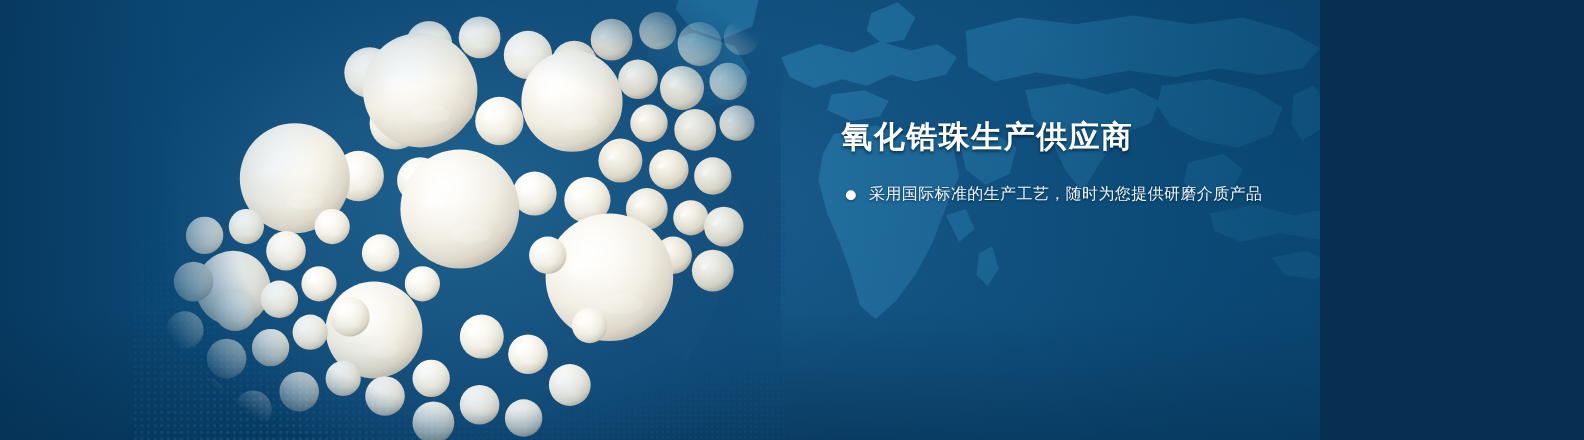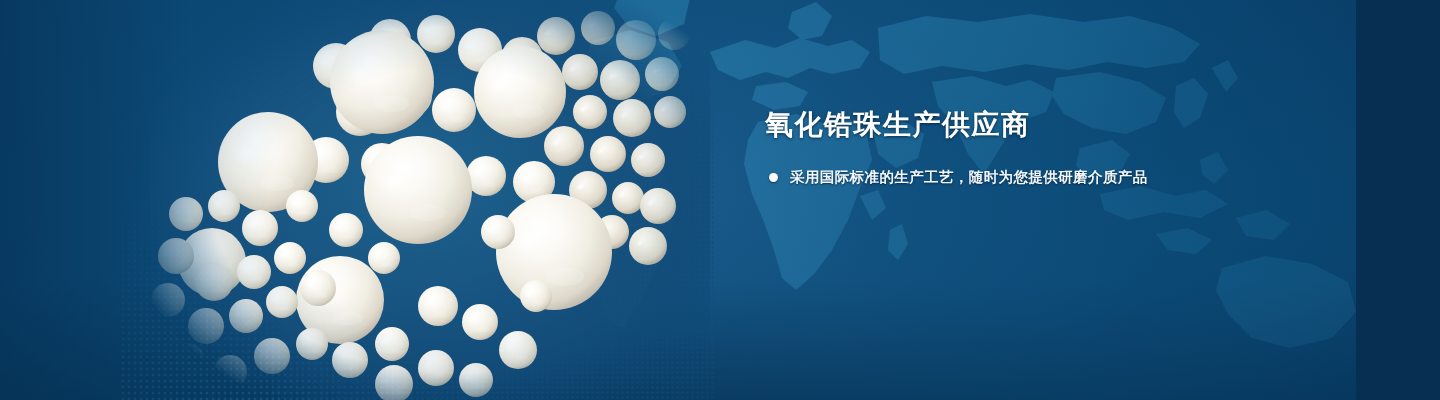--- a/index.html
+++ b/index.html
@@ -2,21 +2,21 @@
 <html><head>
 <meta charset="utf-8">
 <style>
   html, body {
     margin: 0;
     padding: 0;
     background: #062f52;
   }
   .banner {
     position: relative;
-    width: 1356px;
+    width: 1200px;
     height: 400px;
     overflow: hidden;
     font-family: "Liberation Sans", "DejaVu Sans", sans-serif;
     background: #b91c1c;
   }
 
   
   .bg-base {
     position: absolute;
     inset: 0;
@@ -112,21 +112,21 @@
   .bullet {
     position: relative;
     padding-left: 25px;
     margin-bottom: 9px;
     font-size: 14.5px;
     line-height: 23px;
     color: #f2f7fb;
     letter-spacing: 0.4px;
     text-shadow: 0 1px 2px rgba(2,26,48,0.7);
   }
-  .bullet:last-child { margin-bottom: 4px; font-weight: bold; }
+  .bullet:last-child { margin-bottom: 4px; }
   .dot {
     position: absolute;
     left: 4px;
     top: 7px;
     width: 9px;
     height: 9px;
     border-radius: 50%;
     background: #ffffff;
     box-shadow: 0 1px 2px rgba(2,26,48,0.6);
   }

